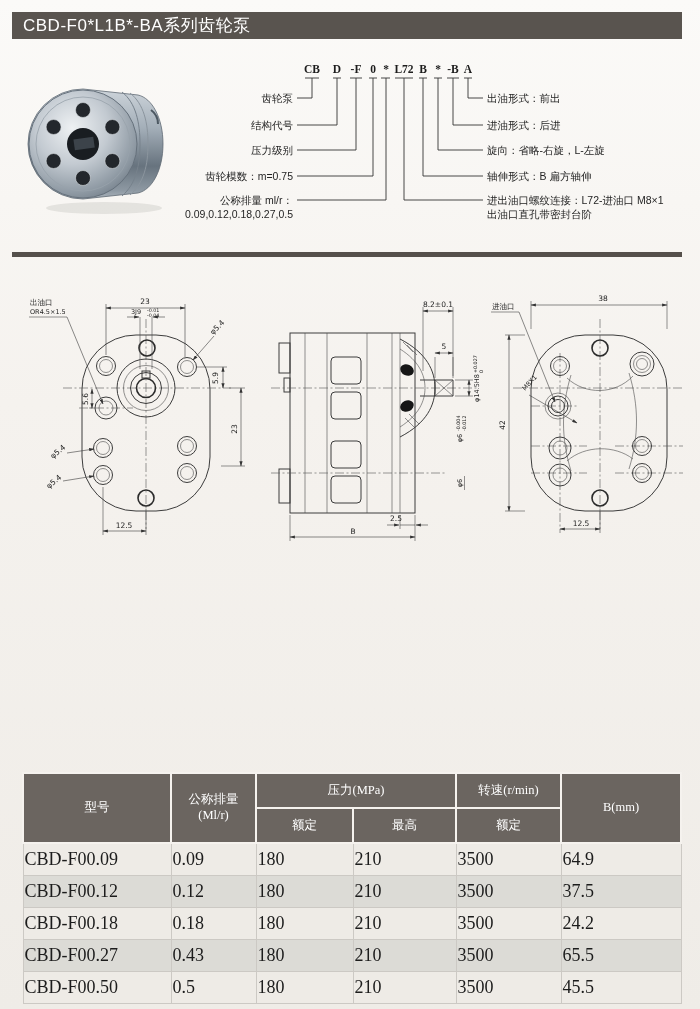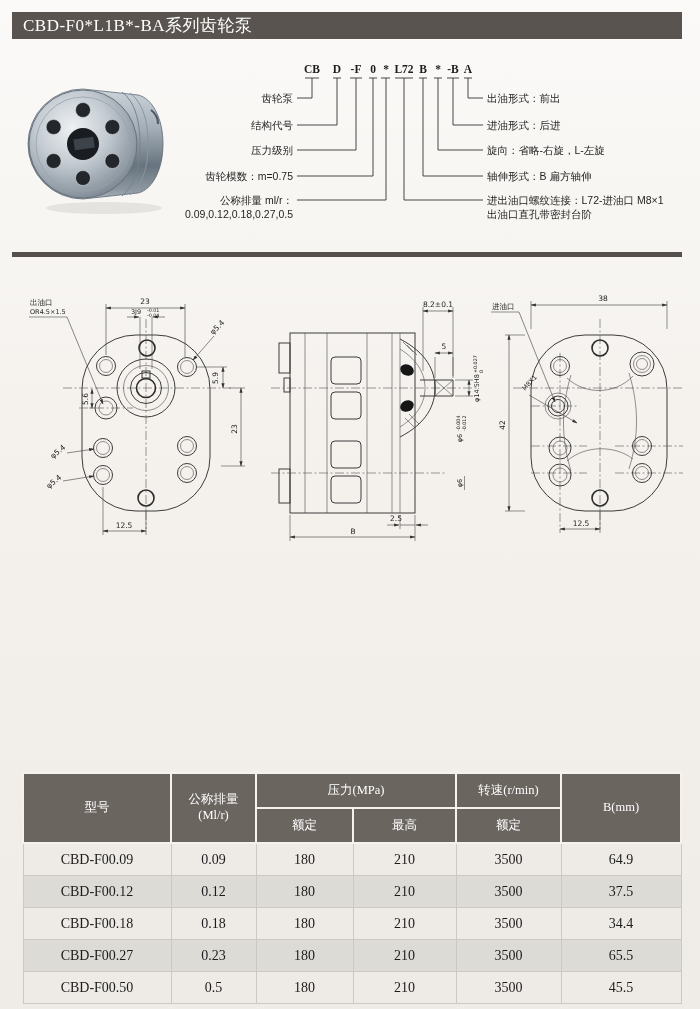--- a/index.html
+++ b/index.html
@@ -4,21 +4,21 @@
 <style>
   html,body{margin:0;padding:0;}
   .page{
     position:relative;width:700px;height:1009px;overflow:hidden;
     background:linear-gradient(180deg,#fbfaf8 0%,#f5f2ee 40%,#efece7 100%);
     font-family:"Liberation Sans","DejaVu Sans",sans-serif;color:#222;
   }
   .titlebar{
     position:absolute;left:12px;top:12px;width:659px;height:27px;
     background:#59544f;color:#ffffff;
-    font-family:Liberation Serif, serif;
+    font-family:Liberation Sans, sans-serif;
     font-size:17px;line-height:27px;padding-left:11px;letter-spacing:.5px;
   }
   .divider{position:absolute;left:12px;top:252px;width:670px;height:5px;background:#55504b;}
   .photo{position:absolute;left:24px;top:72px;}
   .codesvg{position:absolute;left:185px;top:58px;}
   .drawsvg{position:absolute;left:15px;top:283px;}
   
   .ln{stroke:#3c3c3c;stroke-width:1;fill:none}
   .tn{stroke:#4a4a4a;stroke-width:.6;fill:none}
   .bd{stroke:#2b2b2b;stroke-width:1.6;fill:none}
@@ -35,21 +35,21 @@
   
   table.spec{
     position:absolute;left:22px;top:772px;width:658px;table-layout:fixed;
     border-collapse:collapse;font-family:"Liberation Serif","DejaVu Sans",serif;
   }
   .spec th{
     background:#6b6560;color:#fff;font-weight:normal;font-size:12.5px;
     border:2px solid #f5f2ee;height:31px;text-align:center;line-height:1.25;
   }
   .spec td{
-    background:#eeebe6;font-size:14px;color:#1c1c1c;text-align:center;
+    background:#eeebe6;font-size:18px;color:#1c1c1c;
     height:29px;border:1px solid #ccc9c4;
   }
   .spec tr.alt td{background:#dcdbd6;}
 </style>
 </head>
 <body>
 
 <div class="page">
 
   <div class="titlebar">CBD-F0*L1B*-BA系列齿轮泵</div>
@@ -378,25 +378,25 @@
         <td>210</td>
         <td>3500</td>
         <td>37.5</td>
       </tr>
       <tr>
         <td>CBD-F00.18</td>
         <td>0.18</td>
         <td>180</td>
         <td>210</td>
         <td>3500</td>
-        <td>34.4</td>
+        <td>24.2</td>
       </tr>
       <tr class="alt">
         <td>CBD-F00.27</td>
-        <td>0.23</td>
+        <td>0.43</td>
         <td>180</td>
         <td>210</td>
         <td>3500</td>
         <td>65.5</td>
       </tr>
       <tr>
         <td>CBD-F00.50</td>
         <td>0.5</td>
         <td>180</td>
         <td>210</td>

